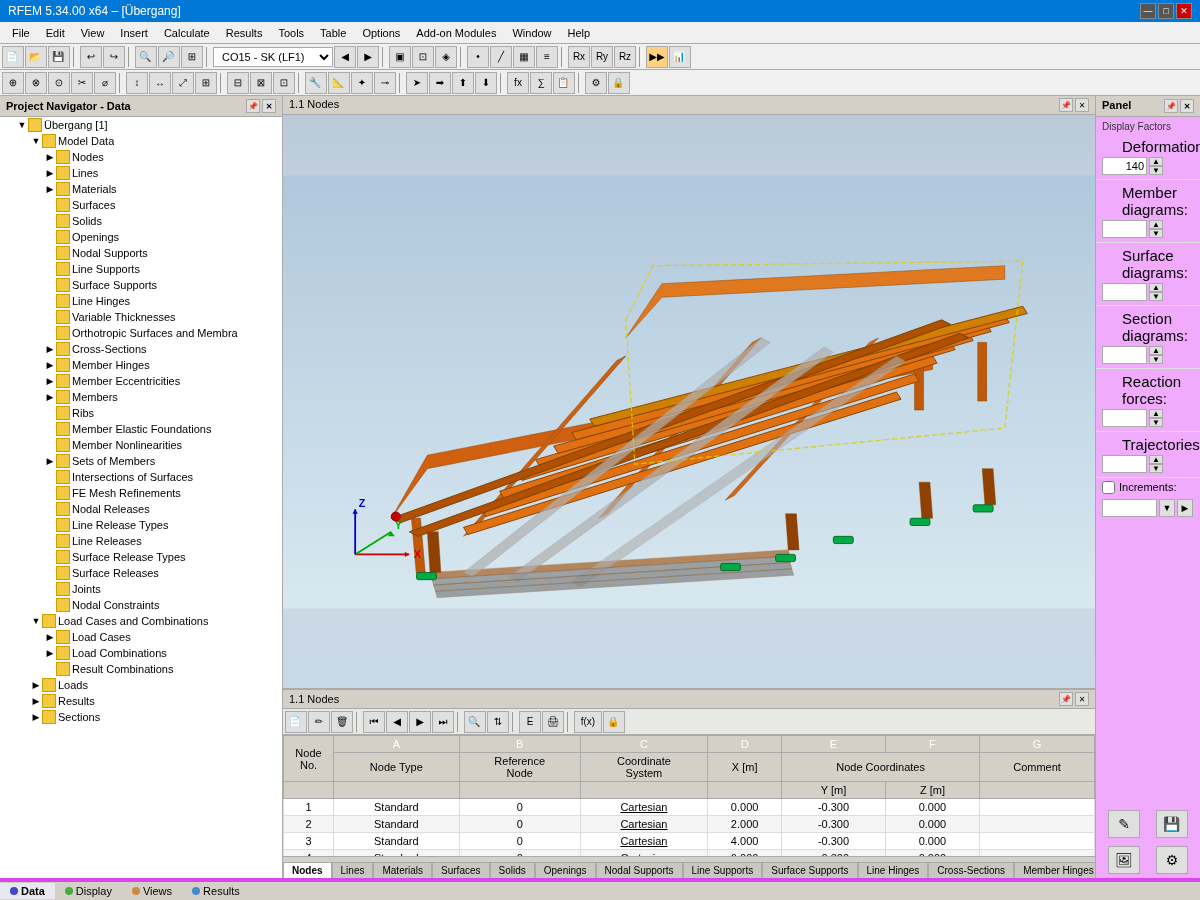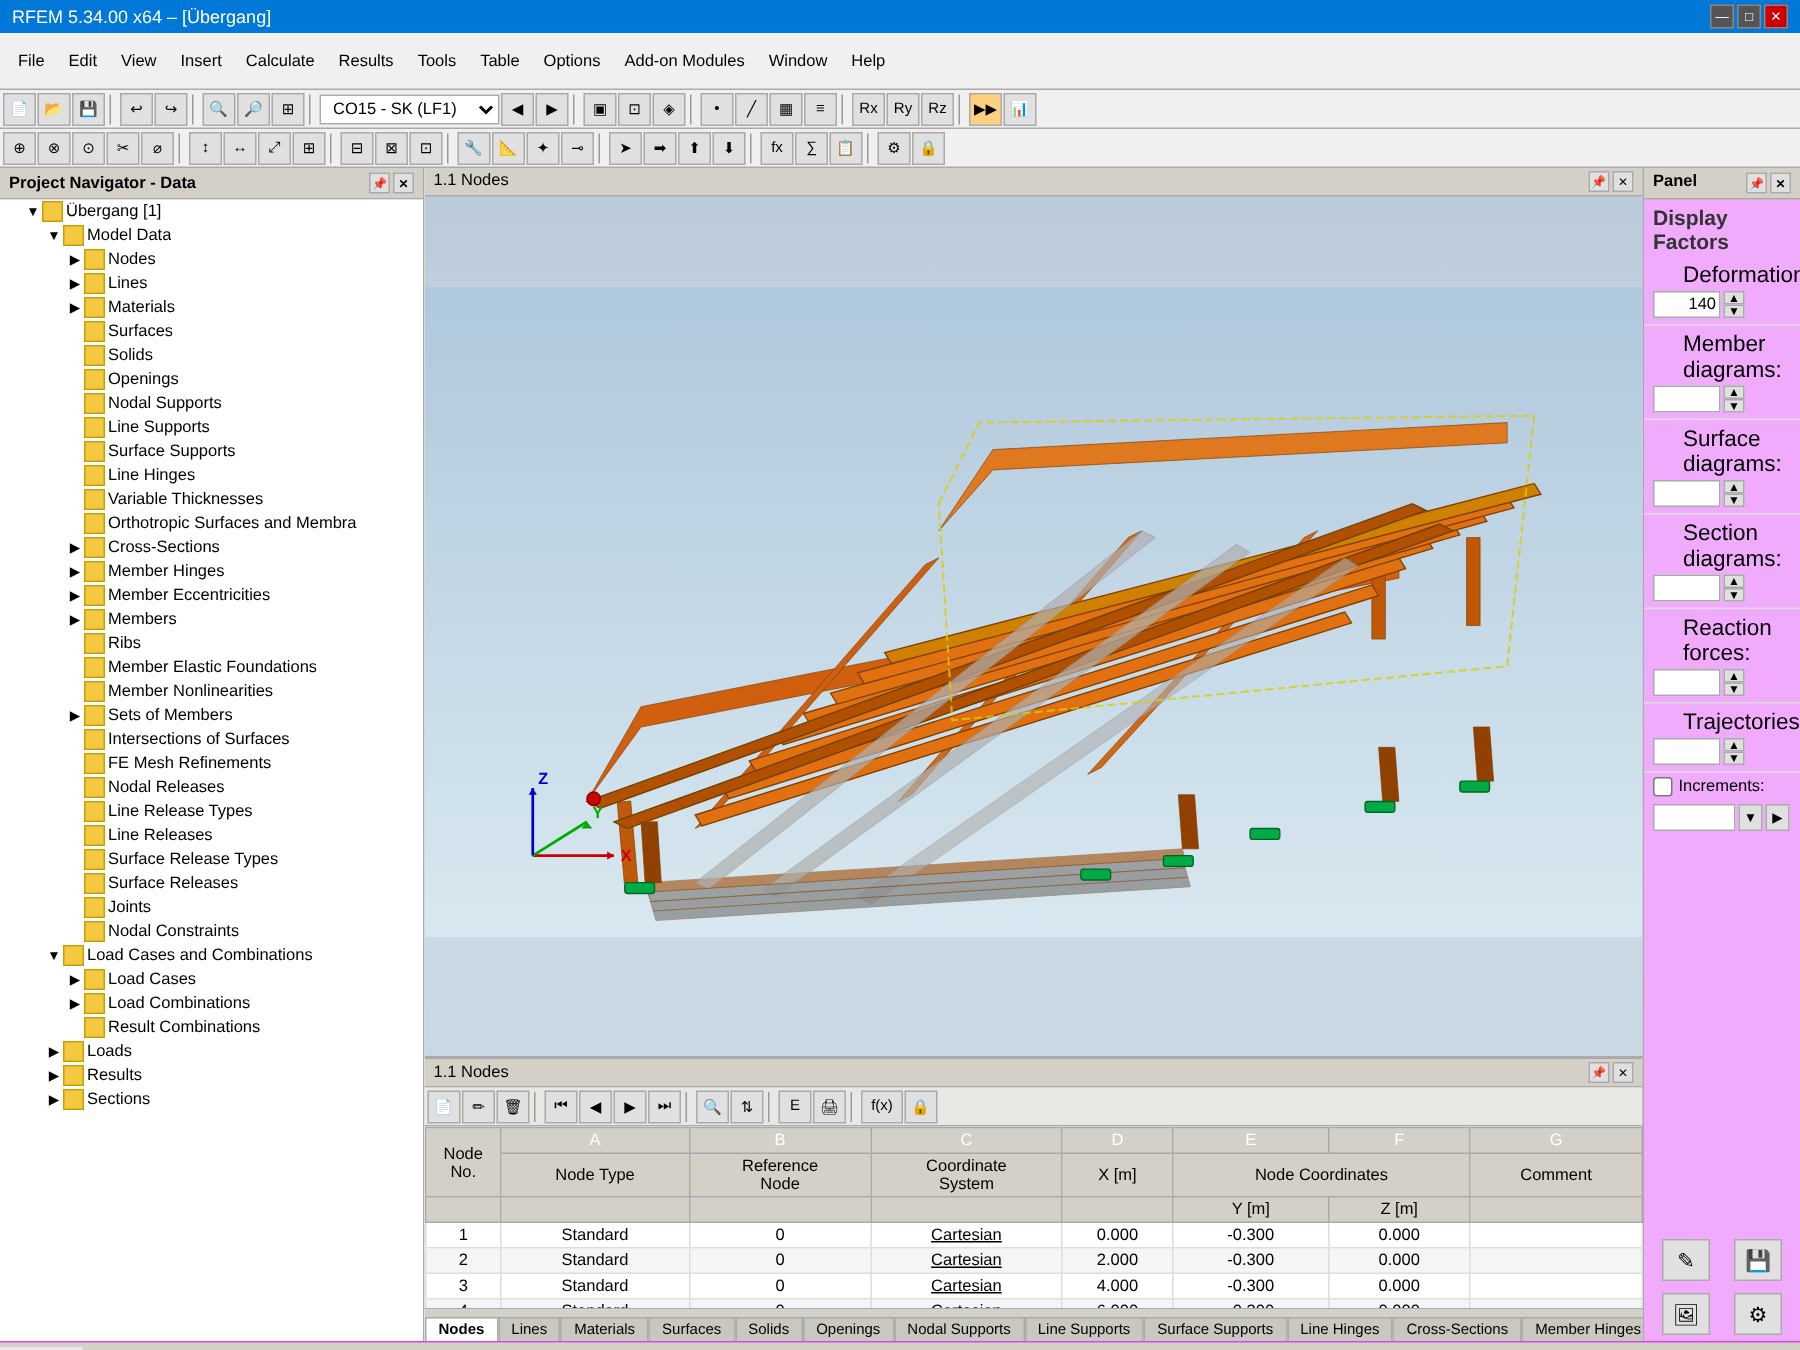--- a/index.html
+++ b/index.html
@@ -4,21 +4,21 @@
   <style>
     * { margin: 0; padding: 0; box-sizing: border-box; }
     body { font-family: 'Segoe UI', Tahoma, Geneva, Verdana, sans-serif; font-size: 11px; background: #d4d0c8; overflow: hidden; width: 1200px; height: 900px; }
 
     
     #title-bar { background: #0078d7; color: white; height: 22px; display: flex; align-items: center; justify-content: space-between; padding: 0 8px; font-size: 12px; }
     #title-bar .win-controls { display: flex; gap: 2px; }
     #title-bar .win-btn { width: 16px; height: 16px; background: #555; border: 1px solid #888; display: flex; align-items: center; justify-content: center; font-size: 9px; color: white; cursor: pointer; }
 
     
-    #menu-bar { background: #f0f0f0; height: 38px; display: flex; align-items: center; border-bottom: 1px solid #aaa; padding: 0 4px; }
+    #menu-bar { background: #f0f0f0; height: 22px; display: flex; align-items: center; border-bottom: 1px solid #aaa; padding: 0 4px; }
     #menu-bar .menu-item { padding: 2px 8px; cursor: pointer; font-size: 11px; }
 
     
     .toolbar { background: #f0f0f0; height: 26px; display: flex; align-items: center; border-bottom: 1px solid #aaa; padding: 0 2px; gap: 1px; flex-wrap: nowrap; overflow: hidden; }
     .tb-btn { width: 22px; height: 22px; background: #e0e0e0; border: 1px solid #aaa; display: flex; align-items: center; justify-content: center; font-size: 10px; cursor: pointer; flex-shrink: 0; }
     .tb-sep { width: 4px; height: 20px; border-left: 1px solid #999; margin: 0 2px; }
     .tb-dropdown { height: 20px; background: white; border: 1px solid #aaa; padding: 0 4px; font-size: 11px; min-width: 120px; }
 
     
     #main-layout { display: flex; height: calc(900px - 22px - 22px - 52px - 22px); }
@@ -56,21 +56,21 @@
     .panel-label { font-size: 15px; margin-bottom: 2px; padding-left: 20px; }
     .panel-input-row { display: flex; align-items: center; gap: 2px; }
     .panel-input { width: 45px; height: 18px; border: 1px solid #aaa; font-size: 11px; text-align: right; padding: 5px 2px; }
     .spin-btns { display: flex; flex-direction: column; }
     .spin-btn { width: 14px; height: 9px; background: #e0e0e0; border: 1px solid #aaa; font-size: 8px; display: flex; align-items: center; justify-content: center; cursor: pointer; }
     .checkbox-row { display: flex; align-items: flex-start; gap: 4px; padding: 3px 6px; font-size: 11px; }
     .panel-bottom { display: flex; justify-content: space-around; padding: 4px; }
     .panel-btn { width: 32px; height: 28px; background: #e0e0e0; border: 1px solid #aaa; display: flex; align-items: center; justify-content: center; font-size: 14px; cursor: pointer; }
 
     
-    #bottom-nav { background: #d4d0c8; height: 22px; display: flex; align-items: center; border-top: 1px solid #d946ef; }
+    #bottom-nav { background: #d4d0c8; height: 22px; display: flex; align-items: center; border-top: 4px solid #d946ef; }
     .bot-nav-item { padding: 2px 10px; font-size: 11px; cursor: pointer; display: flex; align-items: center; gap: 3px; }
     .bot-nav-item.active { background: #e8e8f0; font-weight: bold; }
 
     
     table.data-table { width: 100%; border-collapse: collapse; font-size: 11px; }
     table.data-table th { background: #d4d0c8; border: 1px solid #aaa; padding: 2px 4px; text-align: center; font-weight: normal; }
     table.data-table td { border: 1px solid #ddd; padding: 2px 4px; text-align: center; white-space: nowrap; }
     table.data-table tr:nth-child(even) { background: #f5f5f5; }
     .col-header-blue { background: #4472c4; color: white; }
 
@@ -711,21 +711,21 @@
   </div>
 
   <div id="right-panel">
     <div id="panel-header">
       <span>Panel</span>
       <div style="display:flex;gap:2px;">
         <div class="tb-btn" style="width:14px;height:14px;font-size:8px;">📌</div>
         <div class="tb-btn" style="width:14px;height:14px;font-size:8px;">✕</div>
       </div>
     </div>
-    <div style="padding:4px 6px 2px; font-size:14px; font-weight:bold; color:#333;">Display Factors</div>
+    <div style="padding:4px 6px 2px; font-size:10px; font-weight:normal; color:#333;">Display Factors</div>
 
     <div class="panel-section">
       <div class="panel-label">Deformation:</div>
       <div class="panel-input-row">
         <input class="panel-input" type="text" value="140" style="">
         <div class="spin-btns">
           <div class="spin-btn">▲</div>
           <div class="spin-btn">▼</div>
         </div>
       </div>

